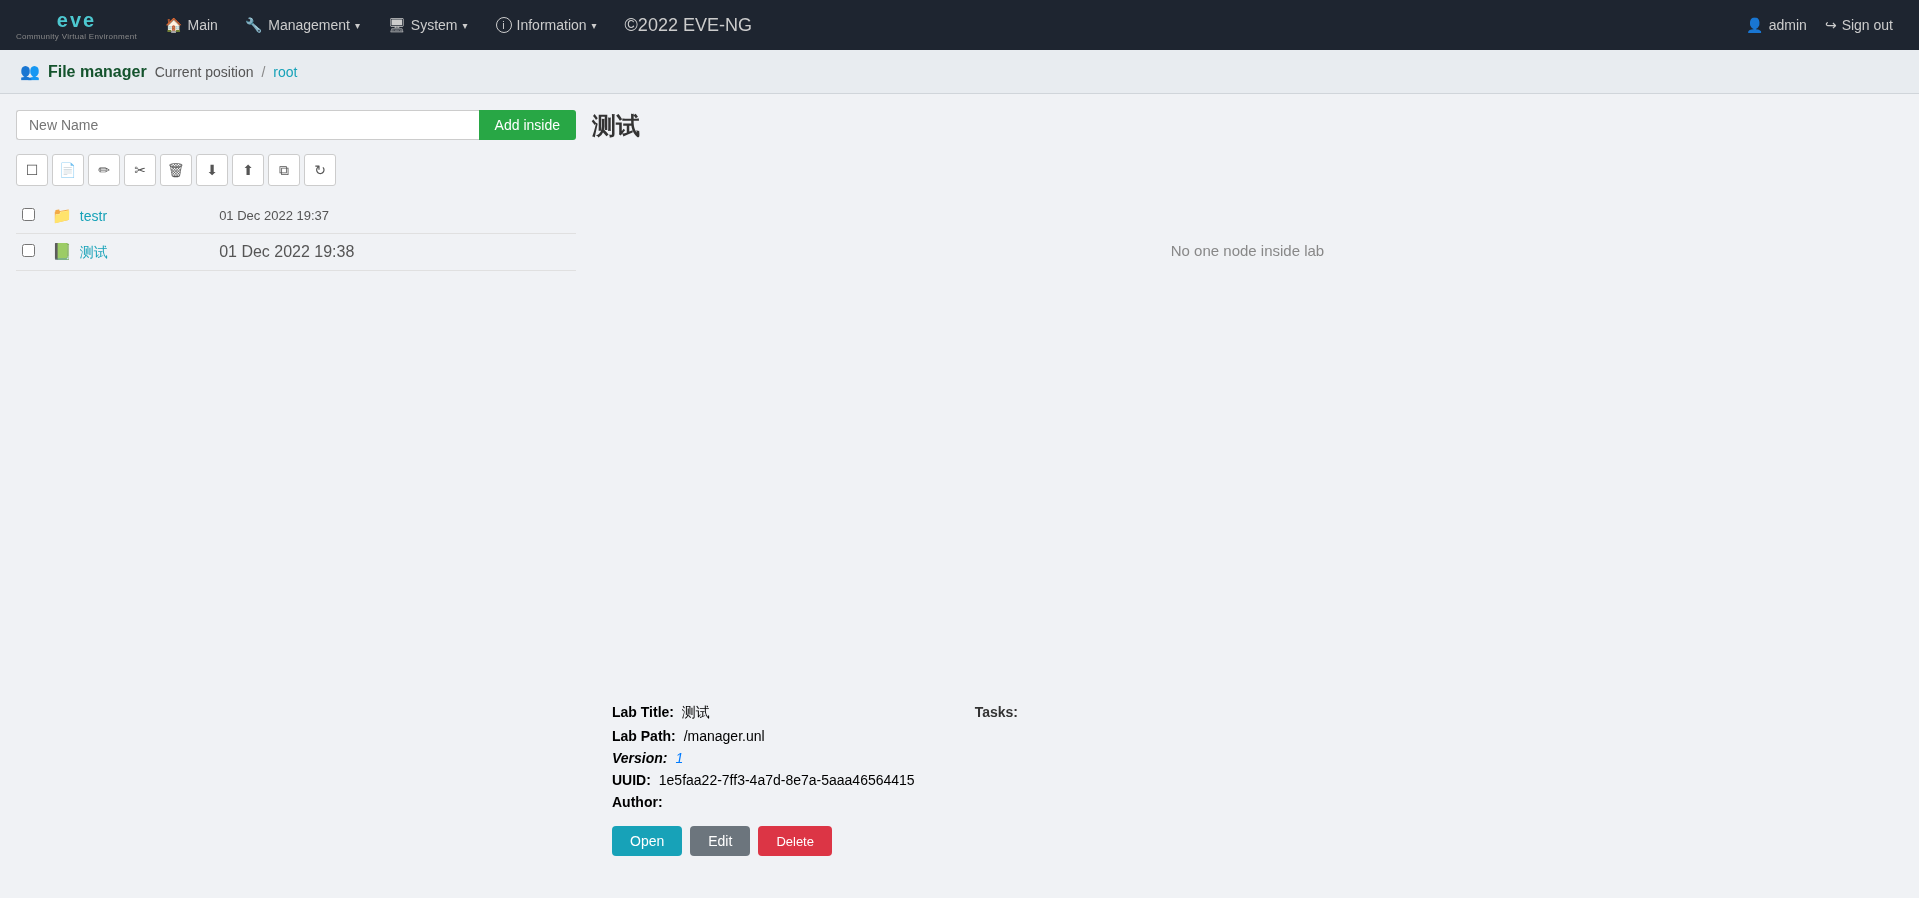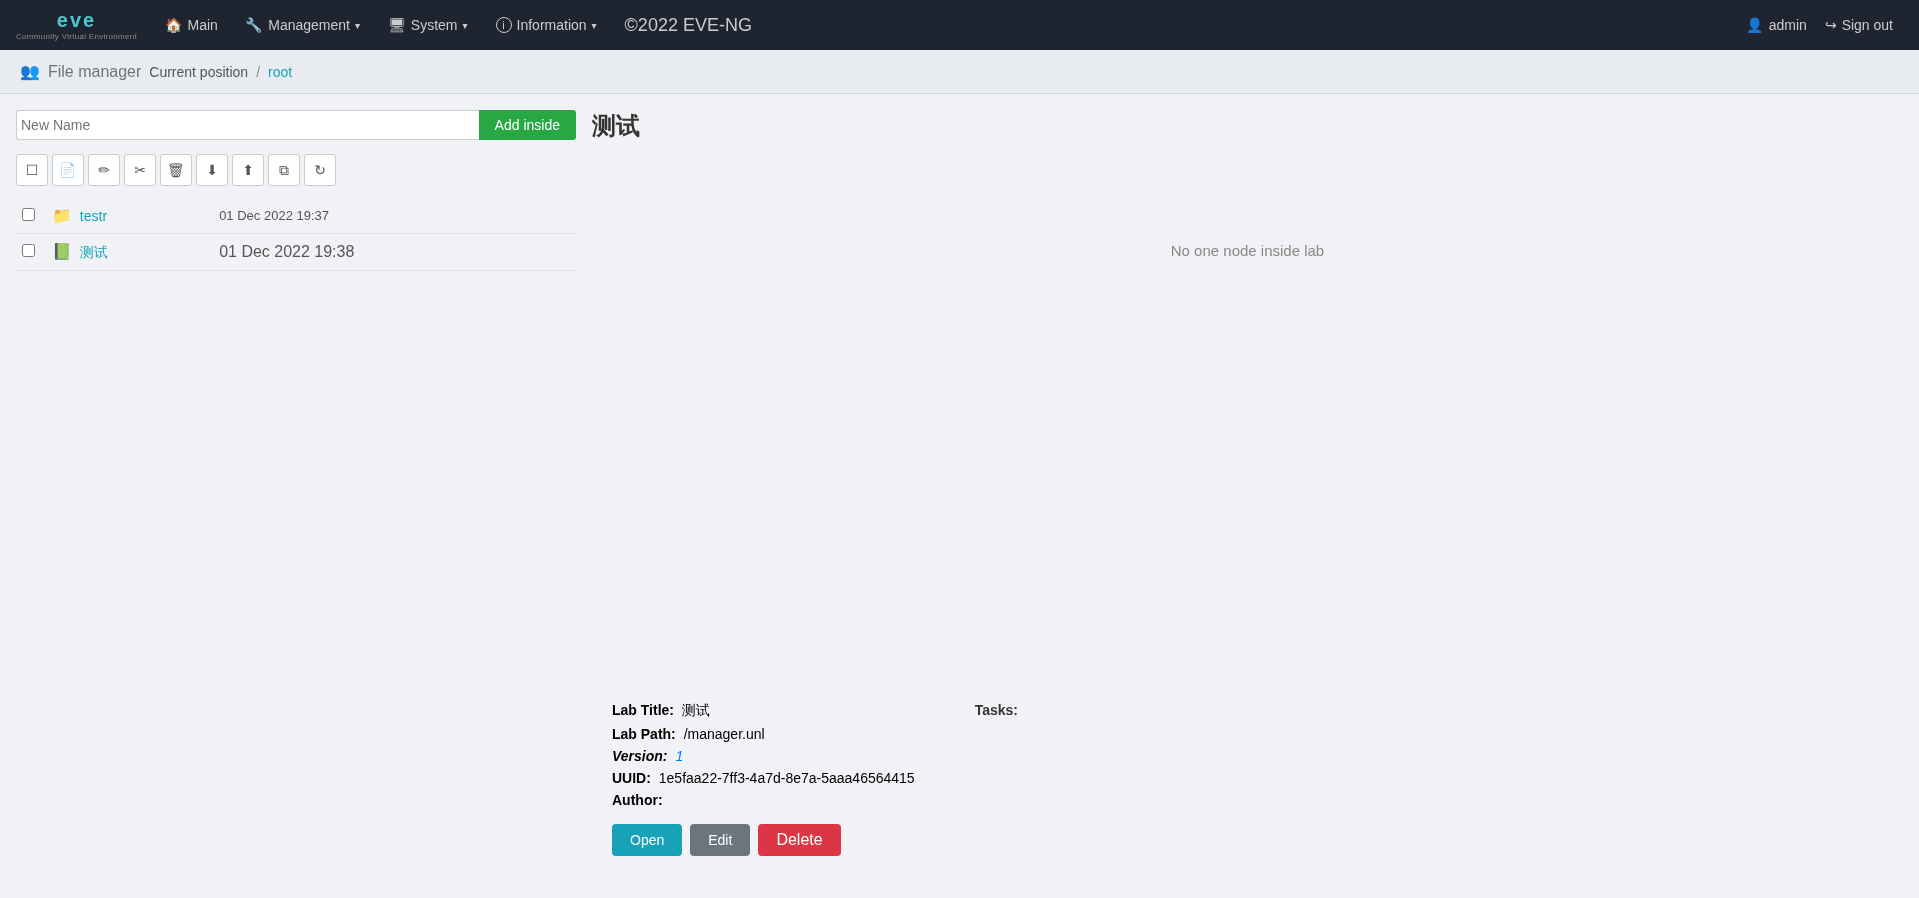--- a/index.html
+++ b/index.html
@@ -46,32 +46,32 @@
     </div>
     <div style="color:#ccc; display:flex; align-items:center; gap:5px; cursor:pointer; padding:0 10px;">
       <span>↪</span>
       <span>Sign out</span>
     </div>
   </div>
 </nav>
 
 <div style="background:#e8ecf0; padding:12px 20px; display:flex; align-items:center; gap:8px; border-bottom:1px solid #d0d5da;">
   <span style="color:#555; font-size:16px;">👥</span>
-  <span style="font-size:16px; font-weight:400; color:#737373;">File manager</span>
+  <span style="font-size:16px; font-weight:700; color:#14532d;">File manager</span>
   <span style="color:#555; font-size:14px;">Current position</span>
   <span style="color:#888;">/</span>
   <a href="#" style="color:#17a2b8; font-size:14px; text-decoration:none;">root</a>
 </div>
 
 <div style="display:flex; padding:16px; gap:16px; min-height:calc(100vh - 100px); background:#f0f2f5;">
 
   <div style="width:560px; flex-shrink:0;">
 
     <div style="display:flex; margin-bottom:10px;">
-      <input type="text" style="flex: 1 1 0%; padding: 6px 4px; border-top: 1px solid rgb(204, 204, 204); border-bottom: 1px solid rgb(204, 204, 204); border-left: 1px solid rgb(204, 204, 204); border-image: initial; border-right: none; border-radius: 3px 0px 0px 3px; font-size: 14px; color: rgb(153, 153, 153); outline: none;" placeholder="New Name">
+      <input type="text" style="flex: 1 1 0%; padding: 6px 12px; border-top: 1px solid rgb(204, 204, 204); border-bottom: 1px solid rgb(204, 204, 204); border-left: 1px solid rgb(204, 204, 204); border-image: initial; border-right: none; border-radius: 3px 0px 0px 3px; font-size: 14px; color: rgb(153, 153, 153); outline: none;" placeholder="New Name">
       <button style="background:#28a745; color:#fff; border:none; padding:6px 16px; border-radius:0 3px 3px 0; cursor:pointer; font-size:14px;">Add inside</button>
     </div>
 
     <div style="display:flex; gap:4px; margin-bottom:8px; padding:4px 0;">
       <button style="width:32px; height:32px; border:1px solid #ccc; background:#fff; border-radius:3px; cursor:pointer; display:flex; align-items:center; justify-content:center; font-size:14px; color:#555;">☐</button>
       <button style="width:32px; height:32px; border:1px solid #ccc; background:#fff; border-radius:3px; cursor:pointer; display:flex; align-items:center; justify-content:center; font-size:14px; color:#555;">📄</button>
       <button style="width:32px; height:32px; border:1px solid #ccc; background:#fff; border-radius:3px; cursor:pointer; display:flex; align-items:center; justify-content:center; font-size:14px; color:#555;">✏</button>
       <button style="width:32px; height:32px; border:1px solid #ccc; background:#fff; border-radius:3px; cursor:pointer; display:flex; align-items:center; justify-content:center; font-size:14px; color:#555;">✂</button>
       <button style="width:32px; height:32px; border:1px solid #ccc; background:#fff; border-radius:3px; cursor:pointer; display:flex; align-items:center; justify-content:center; font-size:14px; color:#555;">🗑</button>
       <button style="width:32px; height:32px; border:1px solid #ccc; background:#fff; border-radius:3px; cursor:pointer; display:flex; align-items:center; justify-content:center; font-size:14px; color:#555;">⬇</button>
@@ -133,21 +133,21 @@
             <strong>UUID:</strong>
             <span style="margin-left:4px;">1e5faa22-7ff3-4a7d-8e7a-5aaa46564415</span>
           </p>
           <p style="margin-top:6px;">
             <strong>Author:</strong>
             <span style="margin-left:4px;"></span>
           </p>
           <div style="display:flex; gap:8px; margin-top:16px;">
             <button style="background:#17a2b8; color:#fff; border:none; padding:7px 18px; border-radius:4px; cursor:pointer; font-size:14px;">Open</button>
             <button style="background:#6c757d; color:#fff; border:none; padding:7px 18px; border-radius:4px; cursor:pointer; font-size:14px;">Edit</button>
-            <button style="background:#dc3545; color:#fff; border:none; padding:7px 18px; border-radius:4px; cursor:pointer; font-size:16px;">Delete</button>
+            <button style="background:#dc3545; color:#fff; border:none; padding:7px 18px; border-radius:4px; cursor:pointer; font-size:13px;">Delete</button>
           </div>
         </div>
         <div>
           <span style="font-weight:bold; font-size:14px; color:#333;">Tasks:</span>
         </div>
       </div>
     </div>
   </div>
 </div>
 

